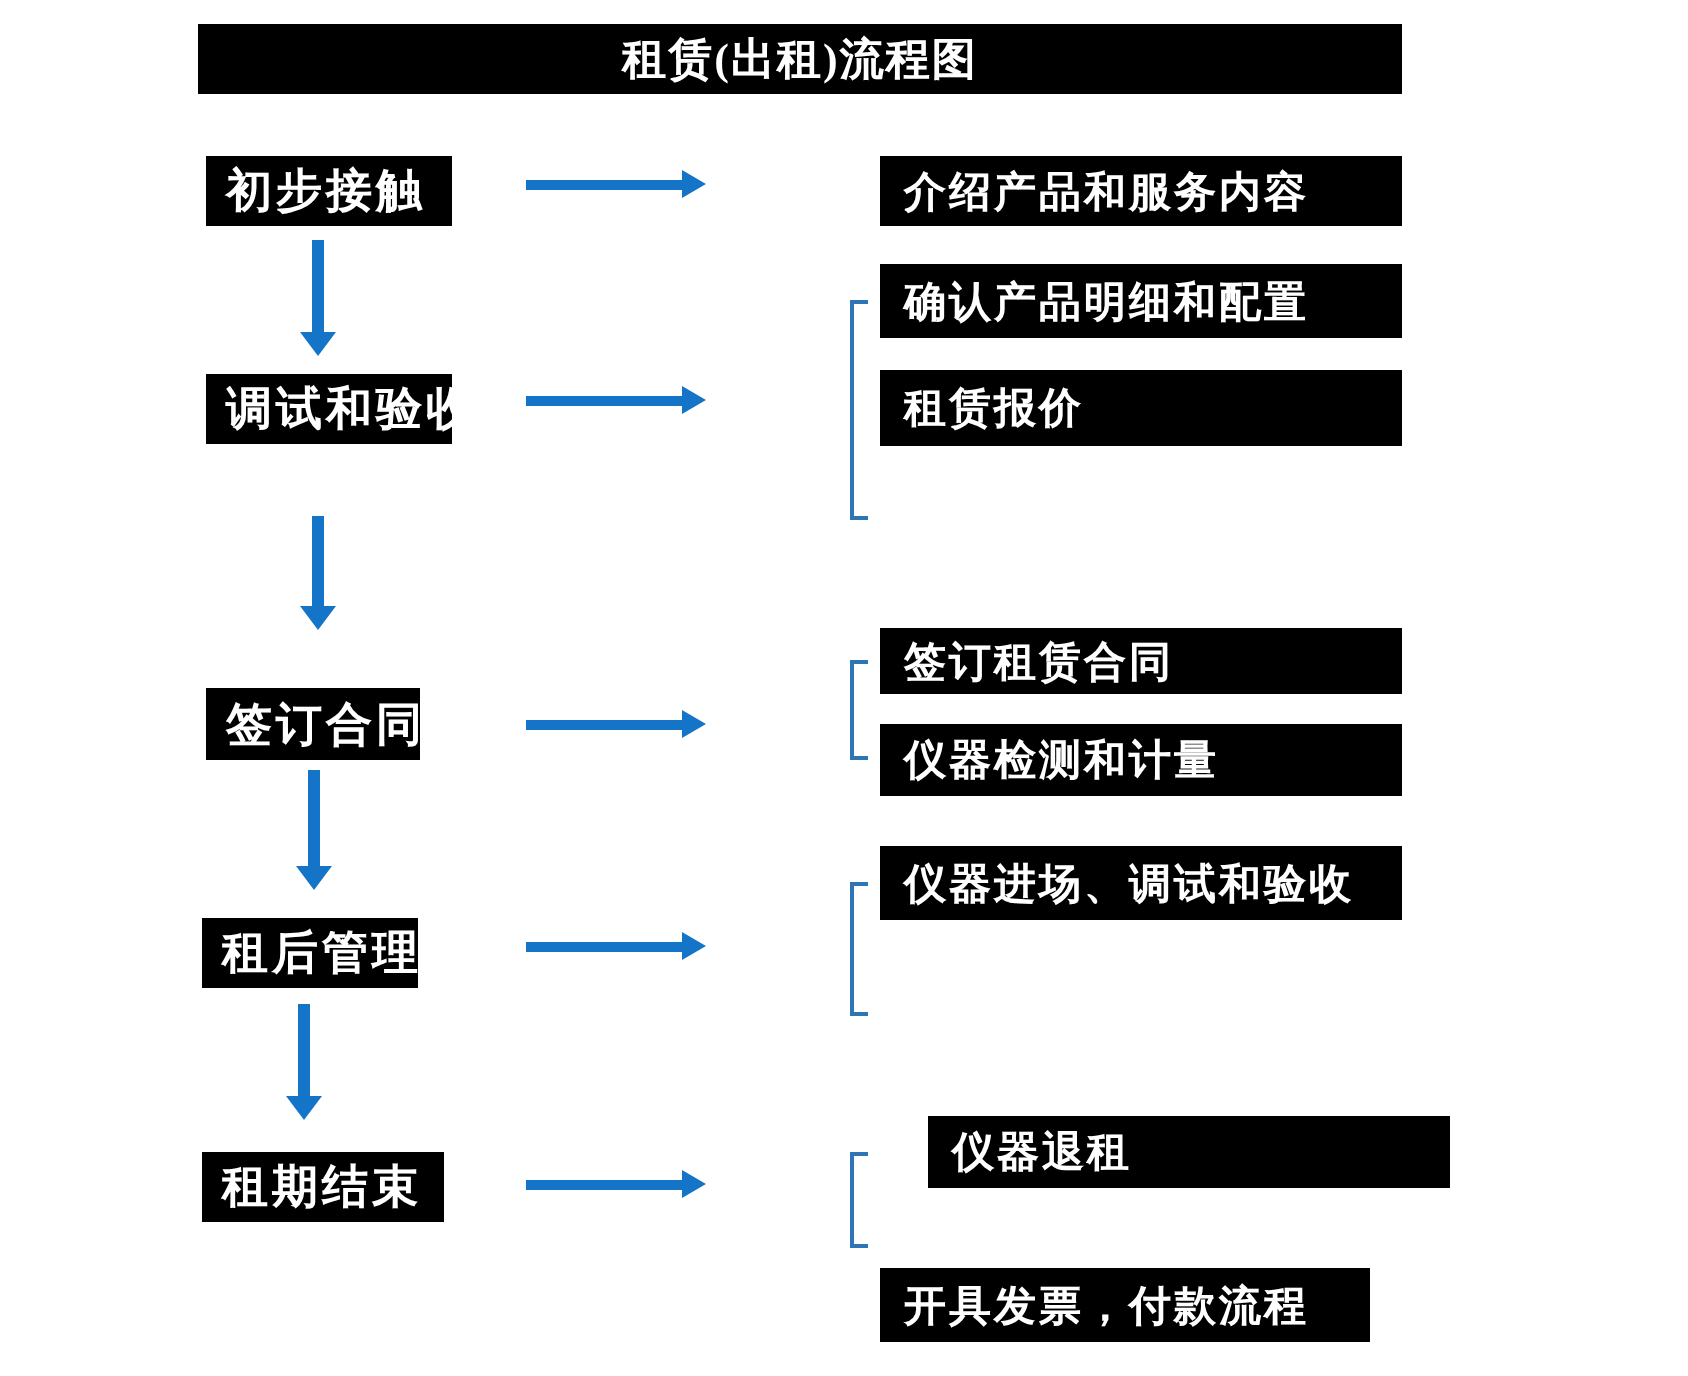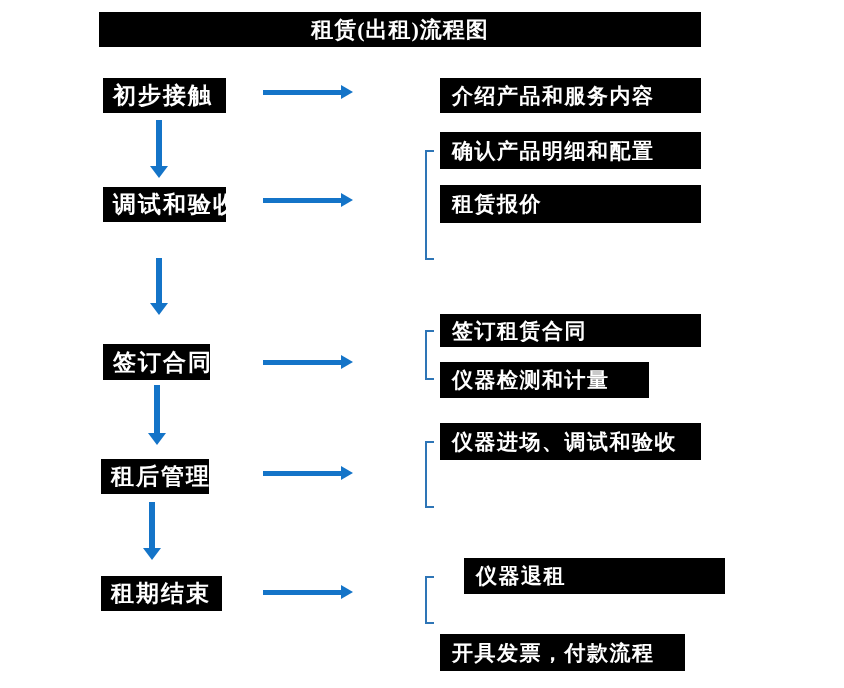--- a/index.html
+++ b/index.html
@@ -77,21 +77,21 @@
   <div class="box step-box" style="left:103px; top:78px; width:123px; height:35px;">初步接触</div>
   <div class="box step-box" style="left:103px; top:187px; width:123px; height:35px;">调试和验收</div>
   <div class="box step-box" style="left:103px; top:344px; width:107px; height:36px;">签订合同</div>
   <div class="box step-box" style="left:101px; top:459px; width:108px; height:35px;">租后管理</div>
   <div class="box step-box" style="left:101px; top:576px; width:121px; height:35px;">租期结束</div>
 
   <div class="box out-box" style="left:440px; top:78px; width:261px; height:35px;">介绍产品和服务内容</div>
   <div class="box out-box" style="left:440px; top:132px; width:261px; height:37px;">确认产品明细和配置</div>
   <div class="box out-box" style="left:440px; top:185px; width:261px; height:38px;">租赁报价</div>
   <div class="box out-box" style="left:440px; top:314px; width:261px; height:33px;">签订租赁合同</div>
-  <div class="box out-box" style="left:440px; top:362px; width:209px; height:36px;">仪器检测和计量</div>
+  <div class="box out-box" style="left:440px; top:362px; width:261px; height:36px;">仪器检测和计量</div>
   <div class="box out-box" style="left:440px; top:423px; width:261px; height:37px;">仪器进场、调试和验收</div>
   <div class="box out-box" style="left:464px; top:558px; width:261px; height:36px;">仪器退租</div>
   <div class="box out-box" style="left:440px; top:606px; width:245px; height:37px;margin-top:28px;">开具发票，付款流程</div>
 
   <div class="h-arrow" style="left:263px; top:85px; width:90px;">
       <span class="stem"></span>
       <span class="head"></span>
     </div>
   <div class="h-arrow" style="left:263px; top:193px; width:90px;">
       <span class="stem"></span>

